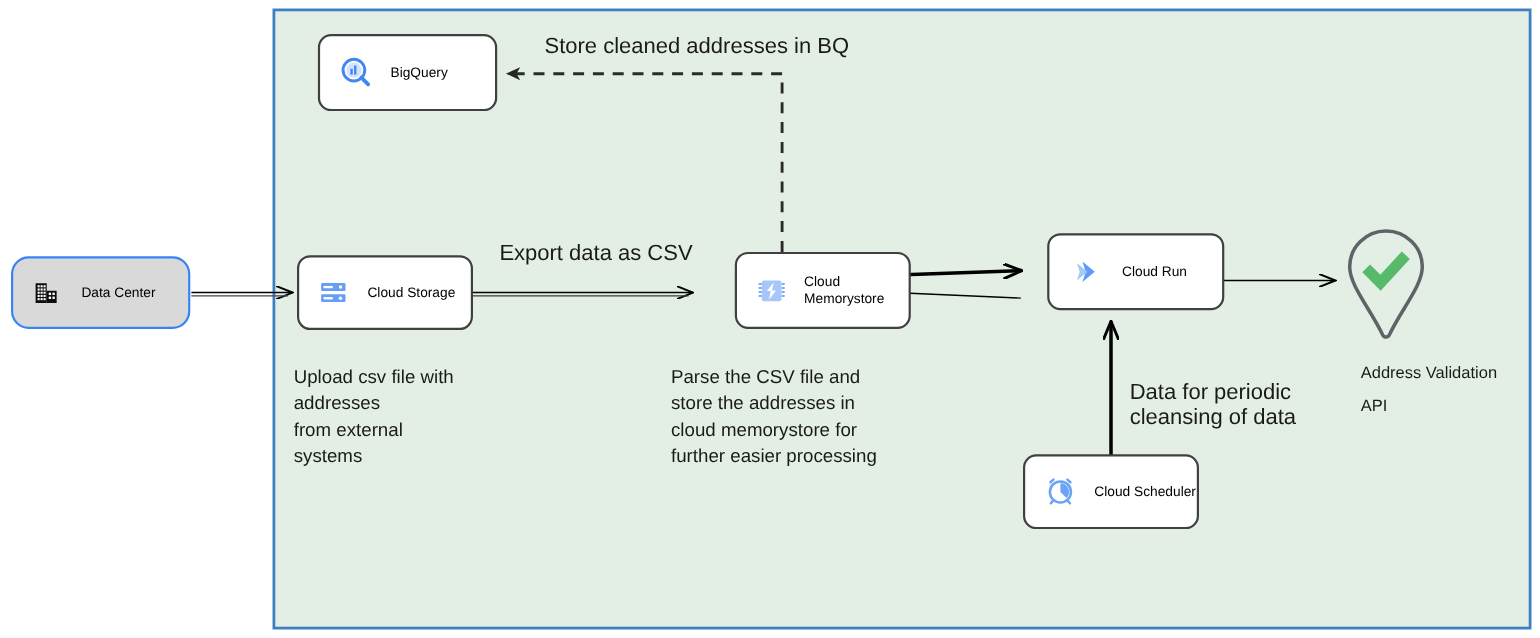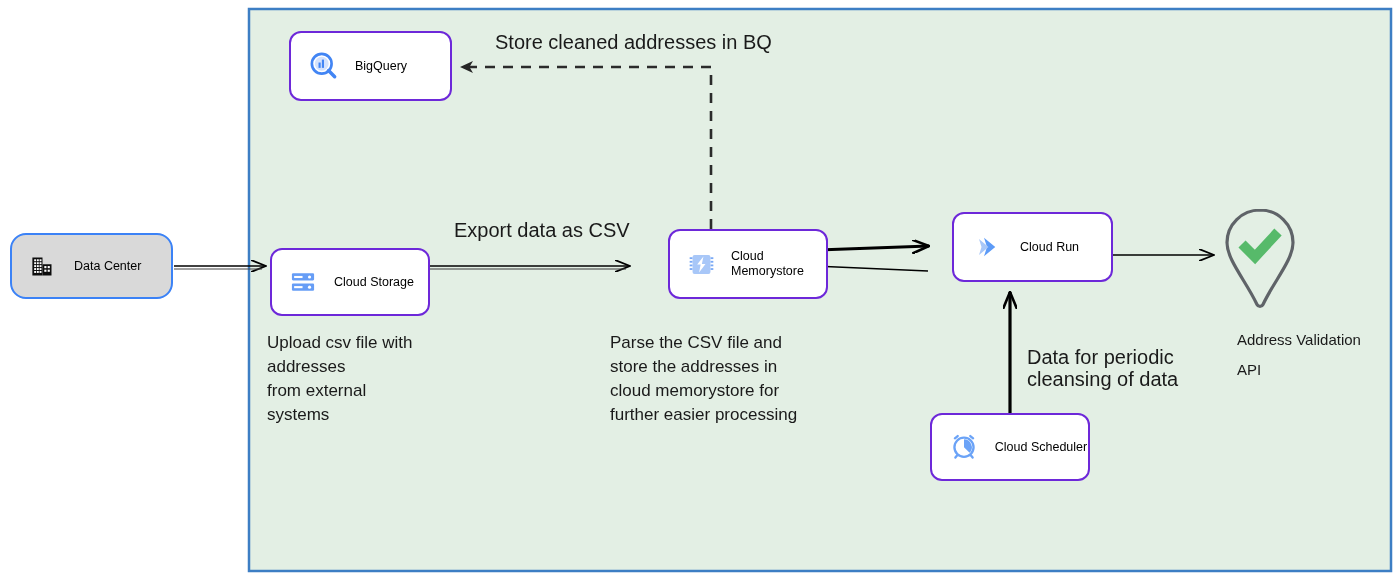--- a/index.html
+++ b/index.html
@@ -1,21 +1,21 @@
 <!DOCTYPE html>
 <html><head>
 <meta charset="utf-8">
 <style>
   html,body{margin:0;padding:0;background:#ffffff;}
   body{width:1400px;height:580px;position:relative;overflow:hidden;
        font-family:"Liberation Sans","DejaVu Sans",sans-serif;color:#000;}
   #stage{position:absolute;left:0;top:0;width:1400px;height:580px;}
   svg.layer{position:absolute;left:0;top:0;width:1400px;height:580px;}
   .node{position:absolute;box-sizing:border-box;display:flex;align-items:center;}
-  .gcp-node{background:#ffffff;border:2px solid #6d28d9;border-radius:12px;}
+  .gcp-node{background:#ffffff;border:2px solid #404040;border-radius:12px;}
   .onprem-node{background:#d9d9d9;border:2px solid #3b82f6;border-radius:16px;}
   .node .ico{flex:0 0 auto;display:flex;align-items:center;justify-content:center;}
   .node .lbl{font-size:12.5px;line-height:15px;color:#000;}
   .ann{position:absolute;font-size:17px;line-height:24px;color:#1a1a1a;white-space:pre-line;}
   .edge-lbl{position:absolute;font-size:20px;line-height:22px;color:#1a1a1a;white-space:pre-line;}
   .api-cap{position:absolute;font-size:15px;line-height:30px;color:#1a1a1a;white-space:pre-line;}
 </style>
 </head>
 <body>
 
@@ -104,21 +104,21 @@
         <circle cx="10.3" cy="10.3" r="7.4" fill="none" stroke="#4285f4" stroke-width="2"></circle>
         <circle cx="10.3" cy="10.3" r="5.2" fill="#d3e2fd"></circle>
         <rect x="7.9" y="9.4" width="1.6" height="4.0" fill="#4285f4"></rect>
         <rect x="10.4" y="7.2" width="1.6" height="6.2" fill="#4285f4"></rect>
         <path d="M15.4,15.4 L20.0,20.0" stroke="#4285f4" stroke-width="2.6" stroke-linecap="round"></path>
       </svg>
     </span>
     <span class="lbl" style="margin-left:15px;">BigQuery</span>
   </div>
 
-  <div class="node gcp-node" style="left:270px;top:232px;width:160px;height:68px;margin-top:16px;">
+  <div class="node gcp-node" style="left:270px;top:232px;width:160px;height:68px;">
     <span class="ico" style="margin-left:17px;">
       <svg width="28" height="28" viewBox="0 0 24 24">
         <rect x="2.5" y="4.6" width="19" height="6.1" rx="1" fill="#669df6"></rect>
         <rect x="2.5" y="13.3" width="19" height="6.1" rx="1" fill="#669df6"></rect>
         <rect x="4.4" y="6.8" width="7.2" height="1.8" fill="#ffffff"></rect>
         <circle cx="17.6" cy="7.7" r="1.35" fill="#ffffff"></circle>
         <rect x="4.4" y="15.5" width="7.2" height="1.8" fill="#ffffff"></rect>
         <circle cx="17.6" cy="16.4" r="1.35" fill="#ffffff"></circle>
       </svg>
     </span>

